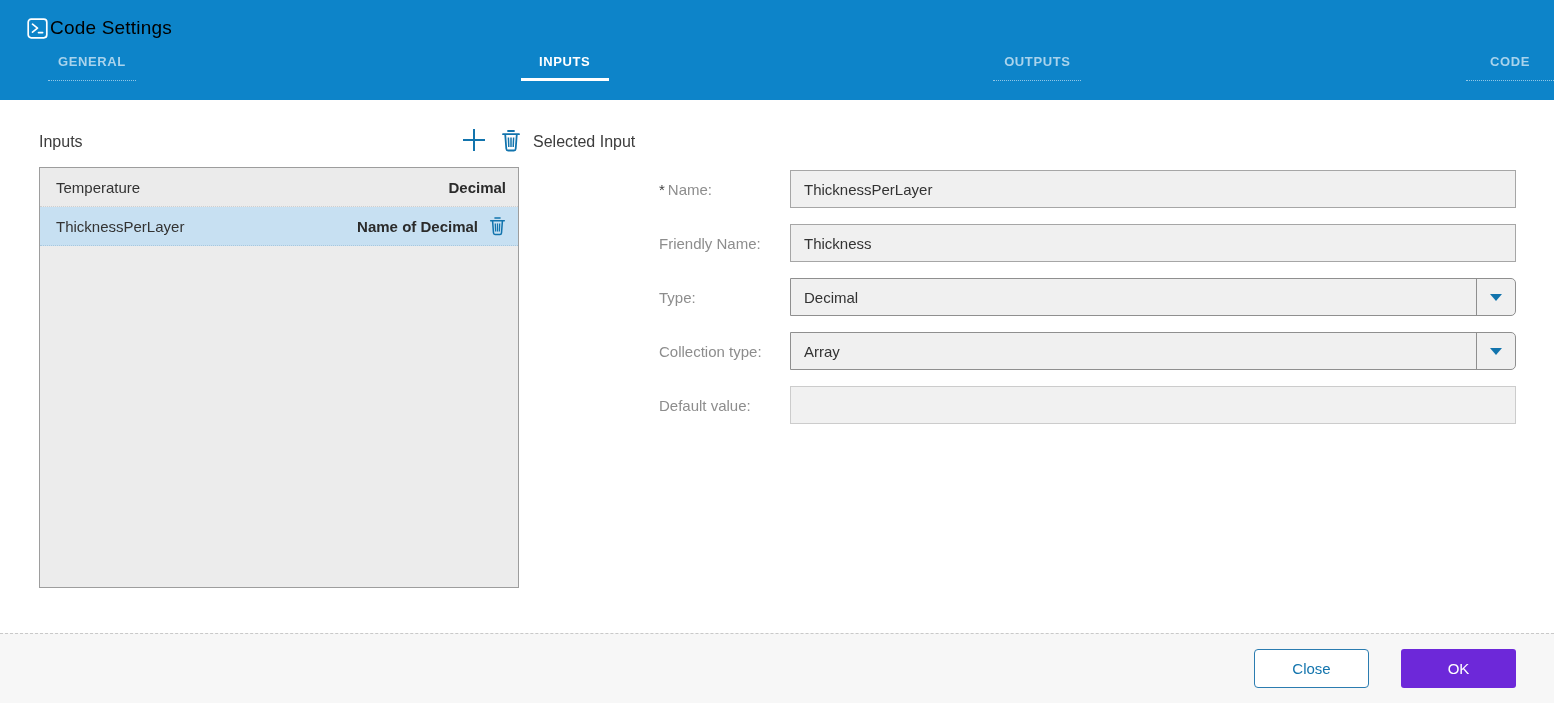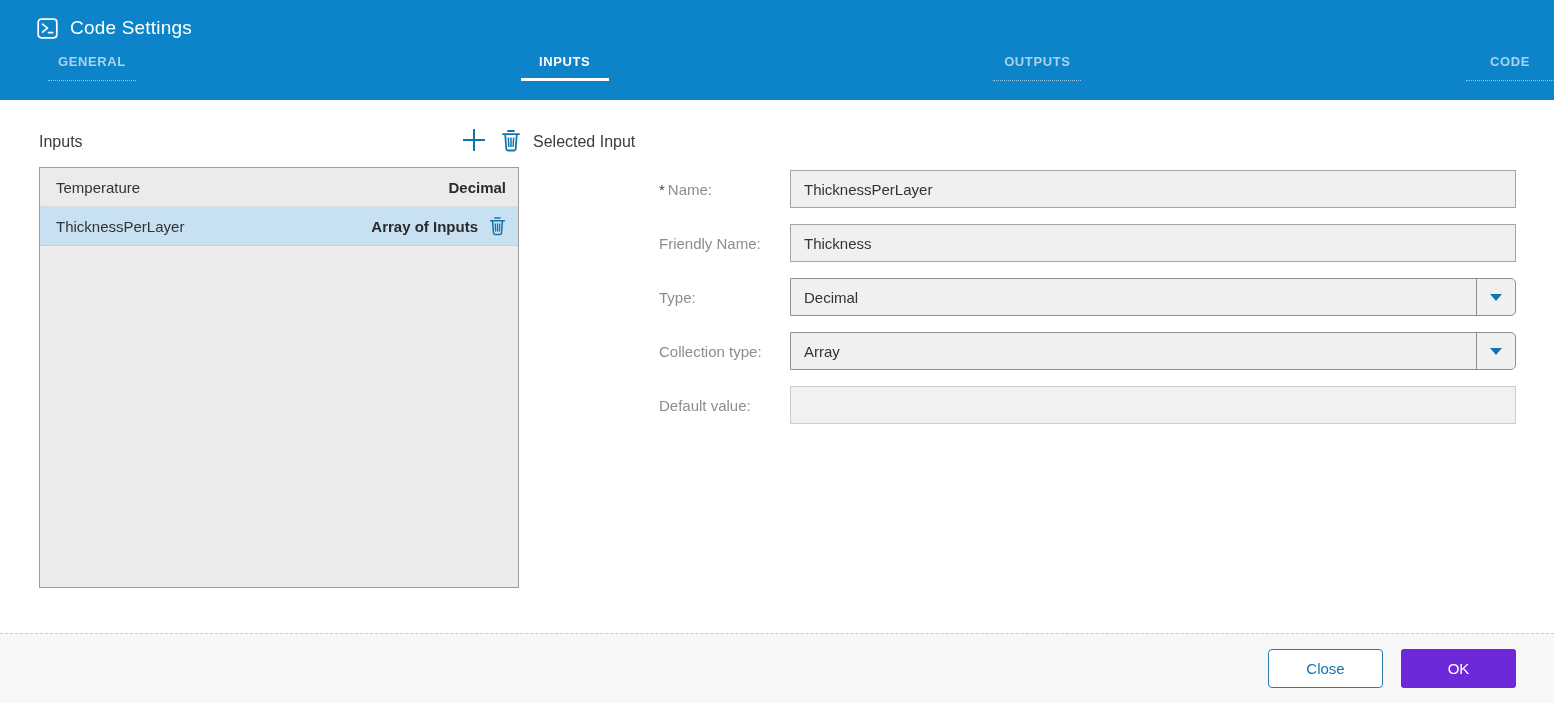--- a/index.html
+++ b/index.html
@@ -1,21 +1,21 @@
 <!DOCTYPE html>
 <html><head>
 <meta charset="utf-8">
 <style>
   * { margin:0; padding:0; box-sizing:border-box; }
   html,body { width:1554px; height:703px; background:#ffffff;
     font-family:"Liberation Sans", sans-serif; overflow:hidden; }
 
   
   .header { position:absolute; left:0; top:0; width:1554px; height:100px; background:#0d84c9; }
-  .title-row { display:flex; align-items:center; gap:12px; padding:17px 0 0 37px; color:#ffffff; }
+  .title-row { display:flex; align-items:center; gap:2px; padding:17px 0 0 27px; color:#000000; }
   .title-text { font-size:19px; font-weight:500; letter-spacing:0.2px; }
   .tabs { display:flex; gap:27px; margin:15px 0 0 48px;justify-content:space-between; }
   .tab { width:88px; text-align:center; font-size:13px; font-weight:700; letter-spacing:0.6px;
     color:#a9d3ec; padding-bottom:11px; border-bottom:1px dotted rgba(255,255,255,0.55); cursor:pointer; }
   .tab.active { color:#ffffff; border-bottom:3px solid #ffffff; padding-bottom:9px; }
 
   
   .inputs-title { position:absolute; left:39px; top:133px; font-size:16px; color:#3c3c3c; }
   .plus-btn { position:absolute; left:461px; top:127px; width:26px; height:26px; cursor:pointer; }
   .trash-btn { position:absolute; left:501px; top:129px; width:20px; height:23px; cursor:pointer; }
@@ -48,21 +48,21 @@
   .dropdown .dd-value { flex:1; display:flex; align-items:center; padding:0 13px;
     font-size:15px; color:#333333; }
   .dropdown .dd-btn { width:39px; border-left:1px solid #8f8f8f; display:flex;
     align-items:center; justify-content:center; }
   .caret { width:0; height:0; border-left:6px solid transparent; border-right:6px solid transparent;
     border-top:7px solid #1274ad; }
 
   
   .footer { position:absolute; left:0; bottom:0; width:1554px; height:70px; background:#f7f7f7;
     border-top:1px dashed #c9c9c9; display:flex; align-items:center; justify-content:flex-end;
-    gap:18px; padding-right:38px; }
+    gap:32px; padding-right:38px; }
   .btn { height:39px; width:115px; font-size:15px; display:flex; align-items:center;
     justify-content:center; cursor:pointer; font-family:"Liberation Sans", sans-serif; }
   .btn-close { background:#ffffff; color:#1274ad; border:1px solid #2b7cb0; border-radius:4px; }
   .btn-ok { background:#6d28d9; color:#ffffff; border:none; border-radius:3px; }
 </style>
 </head>
 <body>
 
 <div class="header">
   <div class="title-row">
@@ -107,21 +107,21 @@
 
 <div class="list-box">
 
   <div class="list-row">
     <span class="cell-name">Temperature</span>
     <span class="cell-type">Decimal</span>
   </div>
 
   <div class="list-row selected">
     <span class="cell-name">ThicknessPerLayer</span>
-    <span class="cell-type">Array of Inputs</span>
+    <span class="cell-type">Name of Decimal</span>
     <span class="row-trash">
       <svg width="17" height="20" viewBox="0 0 20 23">
         <path d="M7 2 h6" fill="none" stroke="#1274ad" stroke-width="1.8" stroke-linecap="round"></path>
         <path d="M2 5.2 h16" fill="none" stroke="#1274ad" stroke-width="1.8" stroke-linecap="round"></path>
         <path d="M4.2 5.2 l1.1 14.6 a1.8 1.8 0 0 0 1.8 1.7 h5.8 a1.8 1.8 0 0 0 1.8 -1.7 l1.1 -14.6" fill="none" stroke="#1274ad" stroke-width="1.8" stroke-linejoin="round"></path>
         <line x1="7.4" y1="8.5" x2="7.8" y2="18" stroke="#1274ad" stroke-width="1.5"></line>
         <line x1="10" y1="8.5" x2="10" y2="18" stroke="#1274ad" stroke-width="1.5"></line>
         <line x1="12.6" y1="8.5" x2="12.2" y2="18" stroke="#1274ad" stroke-width="1.5"></line>
       </svg>
     </span>

